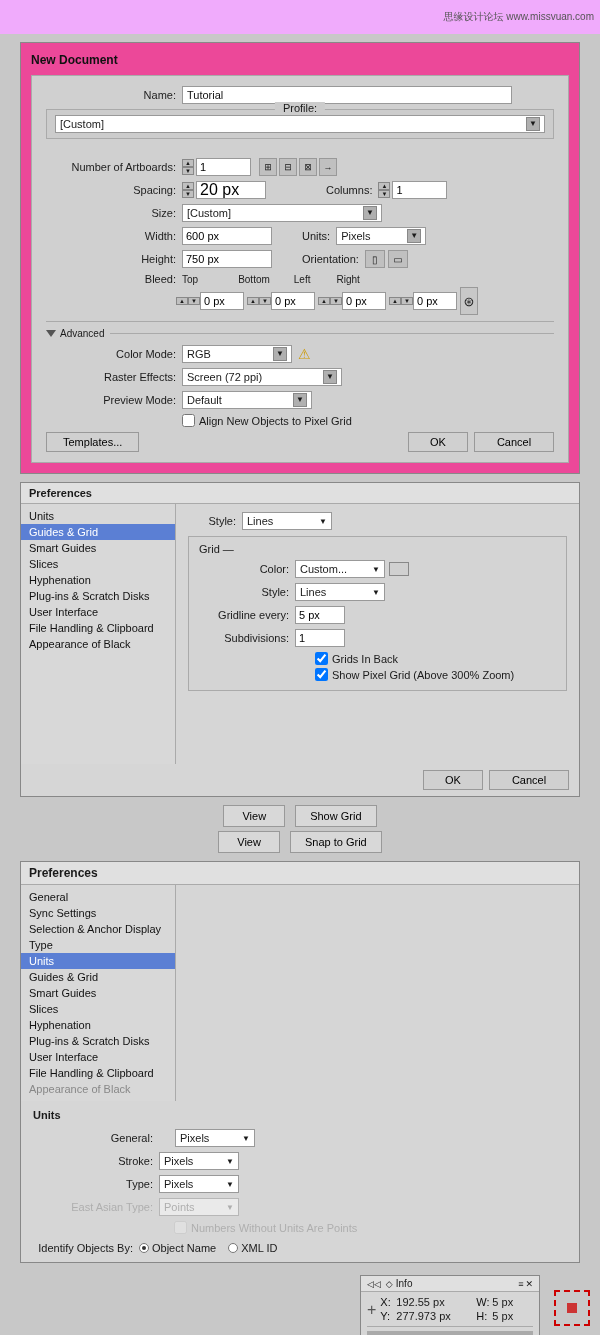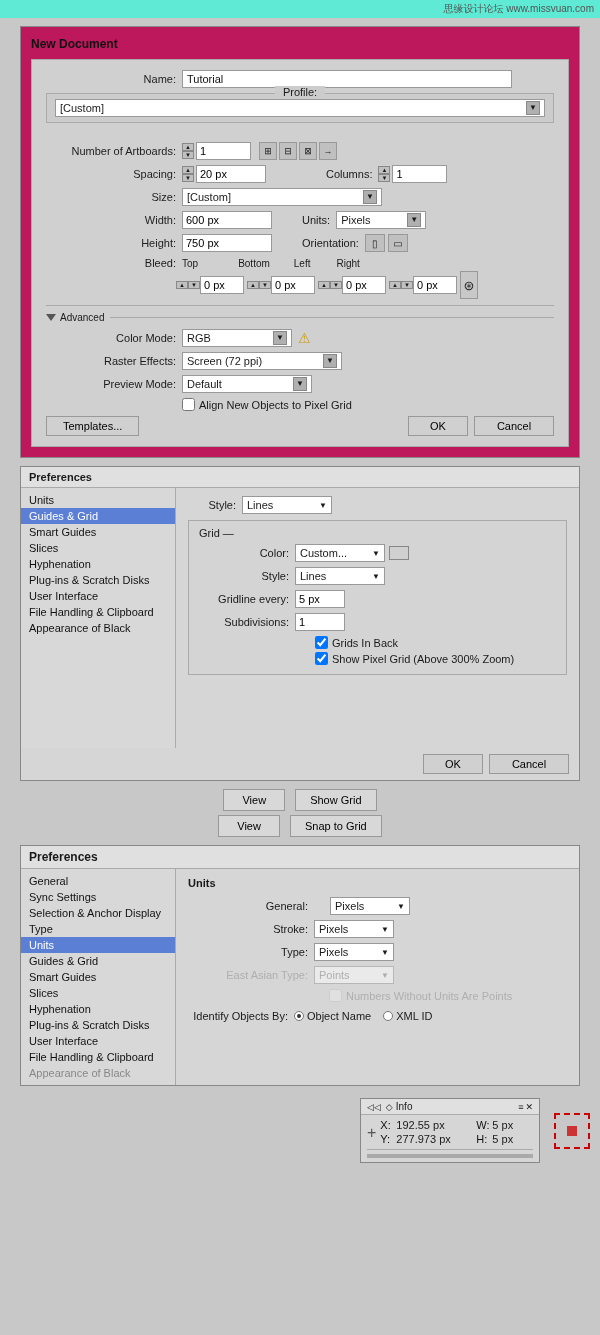--- a/index.html
+++ b/index.html
@@ -6,30 +6,30 @@
     body {
       background: #c8c8c8;
       font-family: Arial, sans-serif;
       font-size: 11px;
       color: #1a1a1a;
       width: 600px;
     }
 
     
     .watermark {
-      background: #5eead4;
+      background: #f0abfc;
       text-align: right;
-      padding: 2px 6px;
+      padding: 10px 6px;
       font-size: 10px;
       color: #555;
     }
 
     
     .dialog-new-doc {
-      background: #be185d;
+      background: #ec4899;
       border: 1px solid #888;
       margin: 8px auto;
       width: 560px;
       padding: 10px;
     }
     .dialog-title {
       font-size: 12px;
       font-weight: bold;
       margin-bottom: 8px;
       color: #111;
@@ -294,20 +294,21 @@
     }
     .prefs-main-title {
       background: #e0e0e0;
       border-bottom: 1px solid #aaa;
       padding: 4px 8px;
       font-size: 12px;
       font-weight: bold;
     }
     .prefs-main-body {
       display: flex;
+      flex-direction: column;
     }
     .prefs-main-sidebar {
       width: 155px;
       background: #d8d8d8;
       border-right: 1px solid #aaa;
       padding: 4px 0;
     }
     .prefs-main-content {
       flex: 1;
       padding: 8px 12px;
@@ -511,21 +512,21 @@
       </div>
     </div>
 
     <div class="form-row">
       <div class="form-label">Spacing:</div>
       <div class="spinner-input">
         <div class="spinner-arrows">
           <div class="spin-btn">▲</div>
           <div class="spin-btn">▼</div>
         </div>
-        <input type="text" value="20 px" style="width: 70px; background: white; border: 1px solid rgb(153, 153, 153); padding: 1px 3px; height: 18px; font-size: 11px;">
+        <input type="text" value="20 px" style="width: 70px; background: white; border: 1px solid rgb(153, 153, 153); padding: 1px 3px; height: 18px; font-size: 16px;">
       </div>
       <span style="margin-left:60px; margin-right:6px; font-size:11px;">Columns:</span>
       <div class="spinner-input">
         <div class="spinner-arrows">
           <div class="spin-btn">▲</div>
           <div class="spin-btn">▼</div>
         </div>
         <input type="text" value="1" style="width: 55px; background: white; border: 1px solid rgb(153, 153, 153); padding: 1px 3px; height: 18px; font-size: 11px;">
       </div>
     </div>

